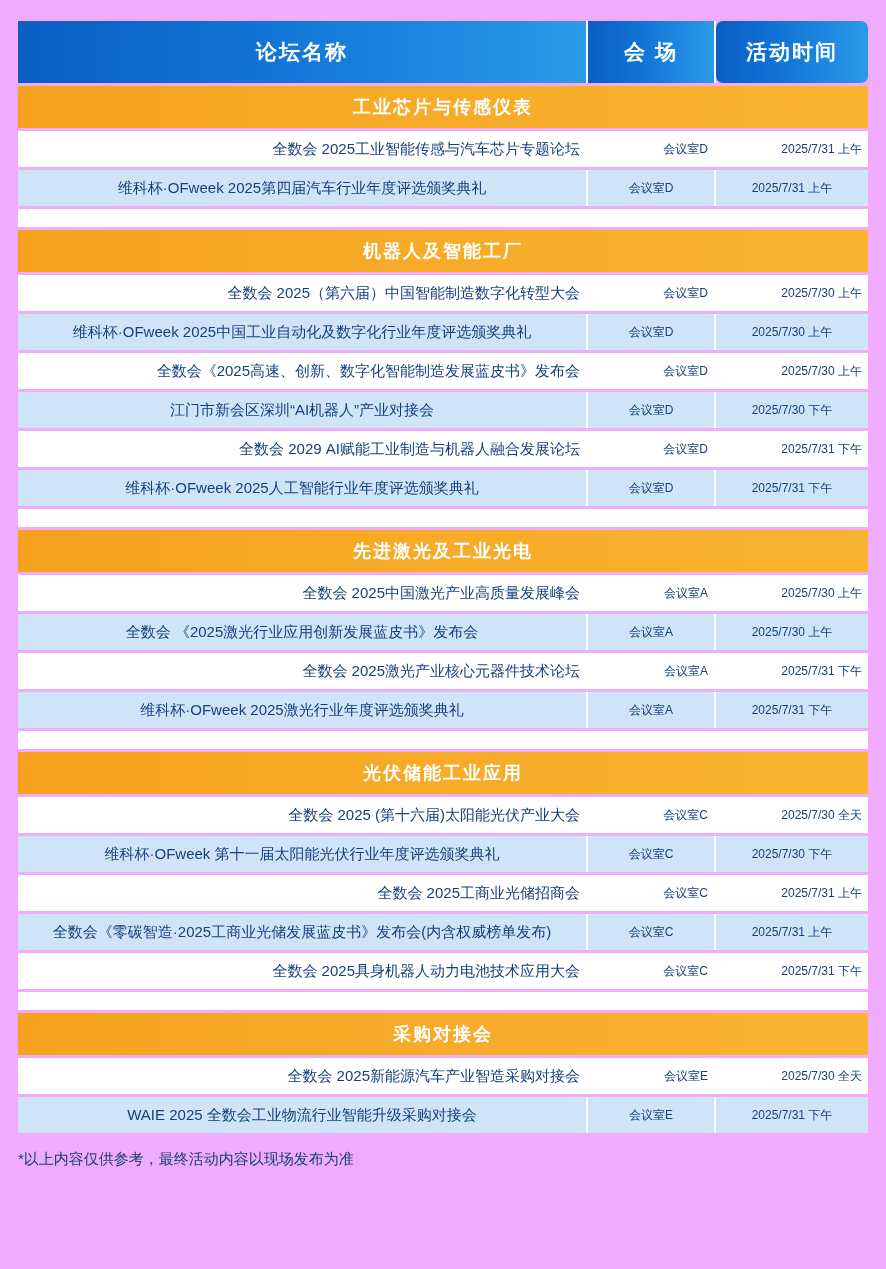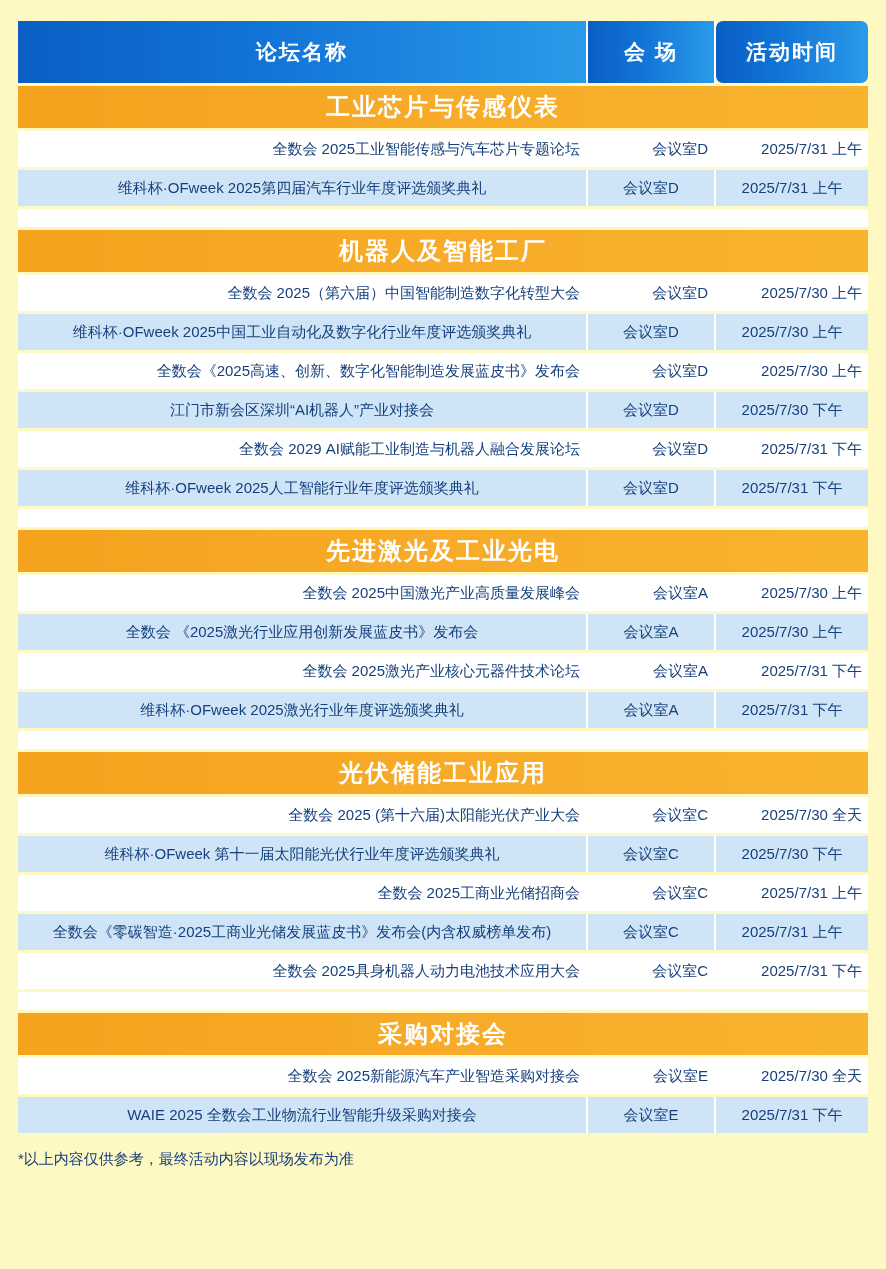--- a/index.html
+++ b/index.html
@@ -11,21 +11,21 @@
     width: 886px;
     height: 1269px;
     font-family: "Liberation Sans", "DejaVu Sans", sans-serif;
     color: #1a3a6b;
     overflow: hidden;
   }
   .sheet {
     width: 886px;
     height: 1269px;
     padding: 18px 18px 17px 18px;
-    background: #fef9c3;
+    background: #f0abfc;
   }
   table.schedule {
     width: 850px;
     border-collapse: separate;
     border-spacing: 0 3px;
     table-layout: fixed;
   }
   col.c-name  { width: 570px; }
   col.c-venue { width: 128px; }
   col.c-time  { width: 152px; }
@@ -39,21 +39,21 @@
     height: 62px;
     padding: 0;
     text-align: center;
     border-right: 2px solid #ffffff;
   }
   thead th:last-child { border-right: none; border-radius: 7px; }
 
   tr.section td {
     background: linear-gradient(90deg, #f5a21e 0%, #f7ab28 50%, #f9b42f 100%);
     color: #ffffff;
-    font-size: 24px;
+    font-size: 18px;
     font-weight: bold;
     letter-spacing: 2px;
     text-align: center;
     height: 42px;
     padding: 0;
   }
   tr.spacer td {
     height: 18px;
     padding: 0;
     background: #ffffff;
@@ -66,21 +66,21 @@
     text-align: center;
     color: #16407c;
     border-right: 2px solid #ffffff;
     white-space: nowrap;
     overflow: hidden;
   }
   tr.item td:last-child { border-right: none; }
   tr.item.odd td  { background: #ffffff; text-align: right; }
   tr.item.even td { background: #cfe5f7; }
 
-  tr.item td.venue, tr.item td.time { font-size: 15px; }
+  tr.item td.venue, tr.item td.time { font-size: 12px; }
 
   .footnote {
     width: 850px;
     text-align: left;
     font-size: 15px;
     color: #16407c;
     padding: 14px 4px 0 0;
   }
 </style>
 </head>

